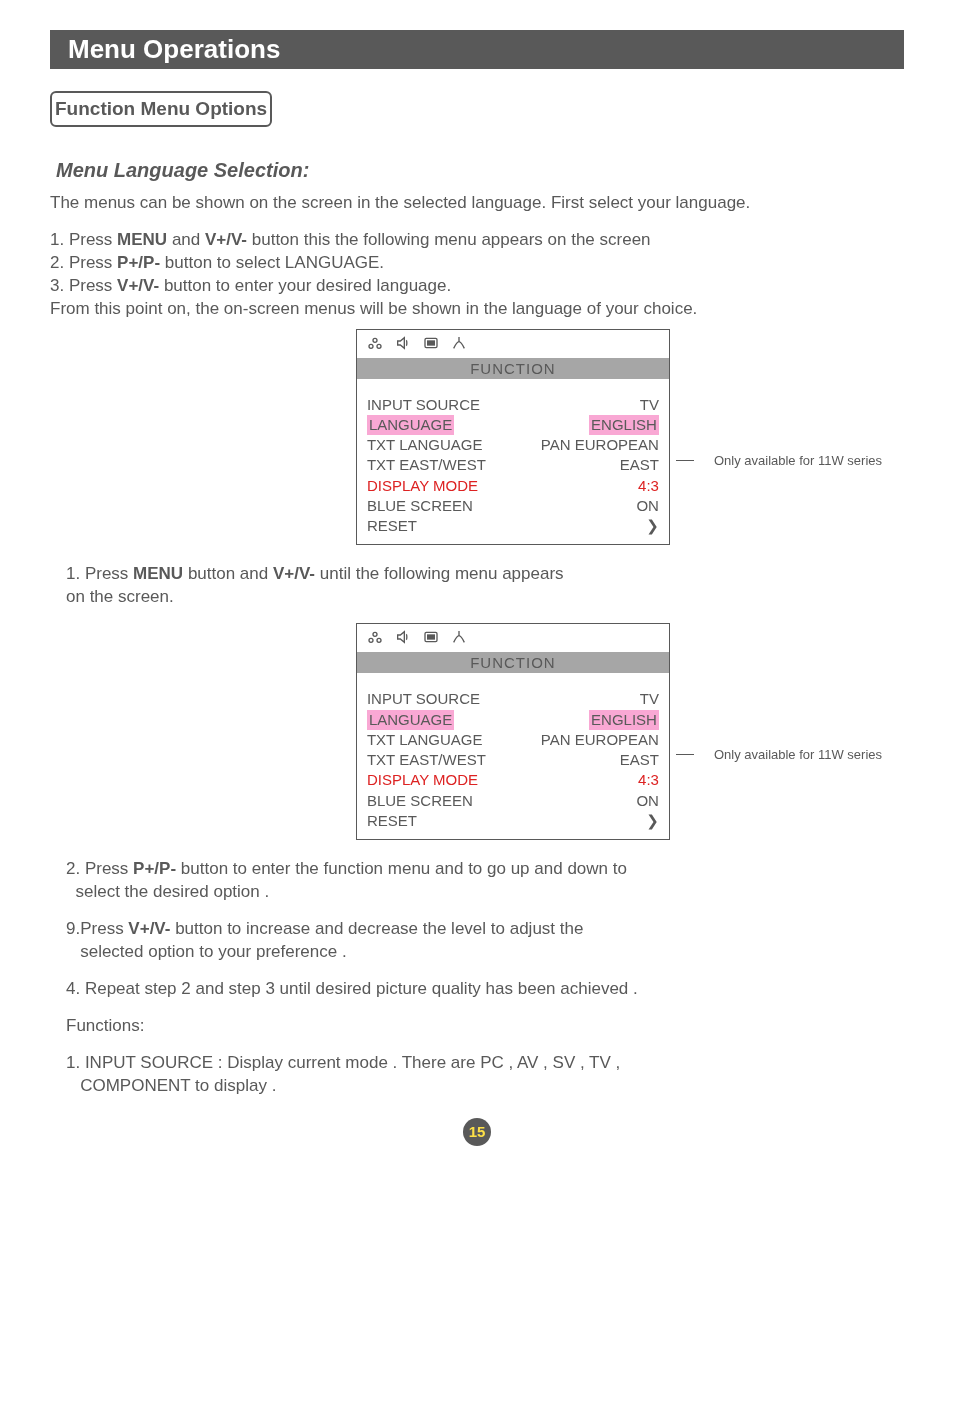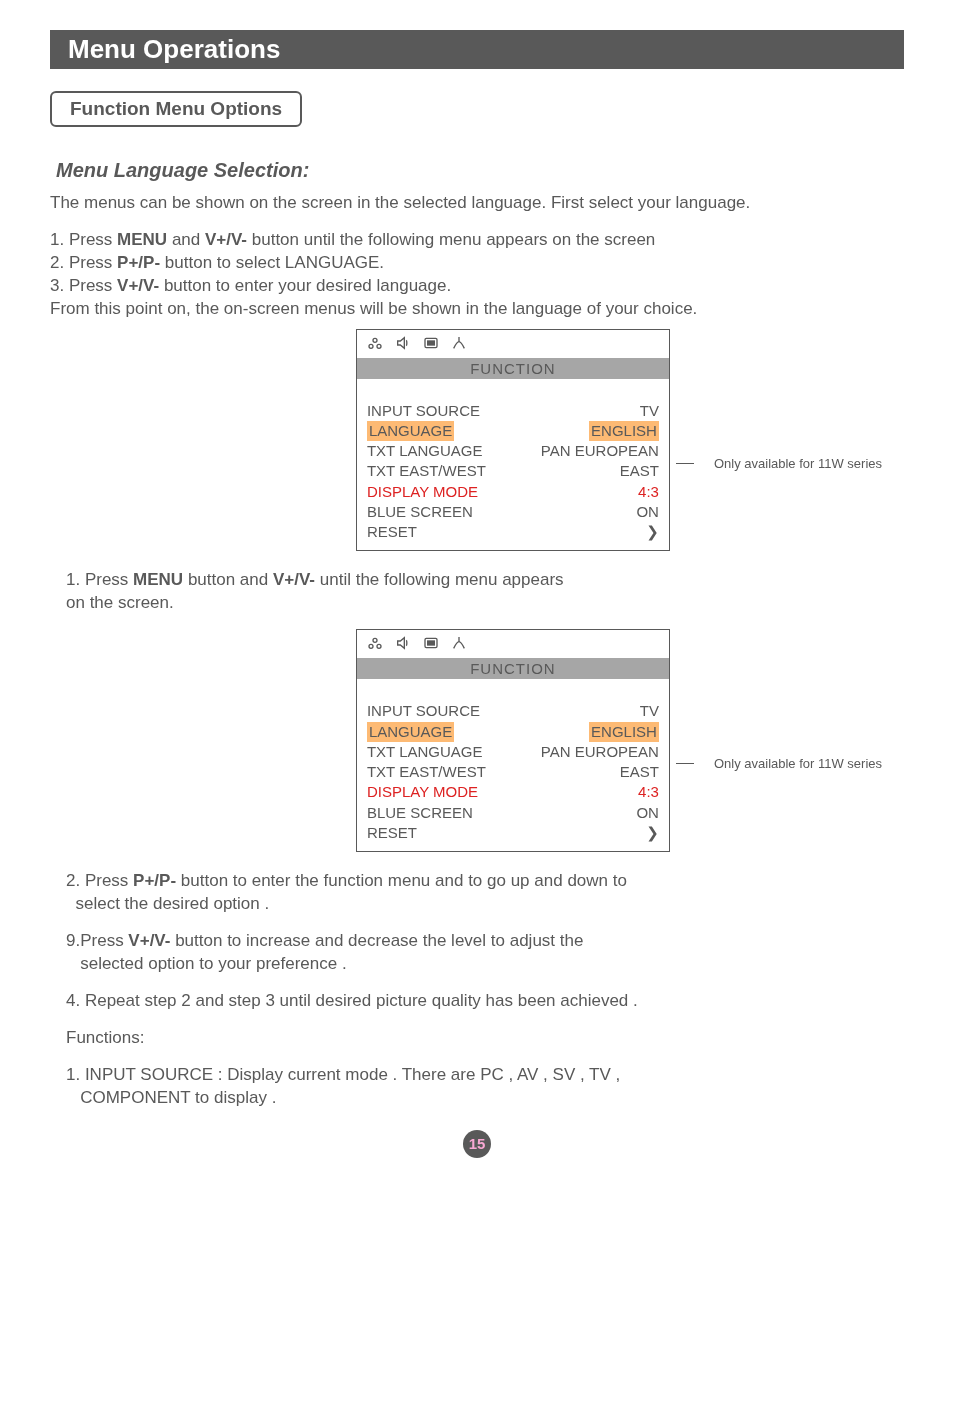--- a/index.html
+++ b/index.html
@@ -18,21 +18,21 @@
     color: #fff;
     padding: 4px 18px;
     font-size: 26px;
     font-weight: bold;
     margin-bottom: 22px;
   }
   .subtitle-box {
     border: 2px solid #595959;
     border-radius: 6px;
     display: inline-block;
-    padding: 5px 18px;
+    padding: 5px 3px;
     font-size: 19px;
     font-weight: bold;
     color: #595959;
     margin-bottom: 26px;
   }
   .section-heading {
     font-size: 20px;
     font-weight: bold;
     font-style: italic;
     color: #595959;
@@ -70,30 +70,30 @@
   }
   .osd-hbar {
     background: #a6a6a6;
     color: #595959;
     text-align: center;
     font-size: 15px;
     letter-spacing: 1px;
     padding: 2px 0;
   }
   .osd-body {
-    padding: 22px 10px 8px 10px;
+    padding: 16px 10px 8px 10px;
   }
   .osd-row {
     display: flex;
     justify-content: space-between;
     font-size: 15px;
     color: #595959;
     line-height: 1.35;
   }
-  .osd-row .hl { background: #fdba74; padding: 0 2px; }
+  .osd-row .hl { background: #f9a8d4; padding: 0 2px; }
   .red { color: #d22; }
   .callout-wrap {
     display: flex;
     align-items: center;
     font-size: 13px;
     color: #595959;
     position: relative;
     gap: 16px;
   }
   .callout-line {
@@ -103,21 +103,21 @@
   }
   .indent-block {
     margin-left: 16px;
     margin-bottom: 14px;
   }
   .page-num {
     width: 28px;
     height: 28px;
     border-radius: 50%;
     background: #595959;
-    color: #f9a8d4;
+    color: #fde047;
     font-size: 15px;
     font-weight: bold;
     display: flex;
     align-items: center;
     justify-content: center;
     margin: 20px auto 0 auto;
   }
   .svgicon { width:16px; height:16px; }
 </style>
 </head>
@@ -126,21 +126,21 @@
 <div class="page">
   <div class="title-bar">Menu Operations</div>
 
   <div class="subtitle-box">Function Menu Options</div>
 
   <div class="section-heading">Menu Language Selection:</div>
 
   <div class="body-text">The menus can be shown on the screen in the selected language. First select your language.</div>
 
   <div class="body-text steps-block">
-    <span>1. Press </span><b>MENU</b><span> and </span><b>V+/V-</b><span> button until the following menu appears on the screen</span><br>
+    <span>1. Press </span><b>MENU</b><span> and </span><b>V+/V-</b><span> button this the following menu appears on the screen</span><br>
     <span>2. Press </span><b>P+/P-</b><span> button to select LANGUAGE.</span><br>
     <span>3. Press </span><b>V+/V-</b><span> button to enter your desired language.</span><br>
     <span>From this point on, the on-screen menus will be shown in the language of your choice.</span>
   </div>
 
   
   <div class="osd-wrap">
     <div style="width:250px"></div>
     <div class="osd">
       <div class="osd-icons">

